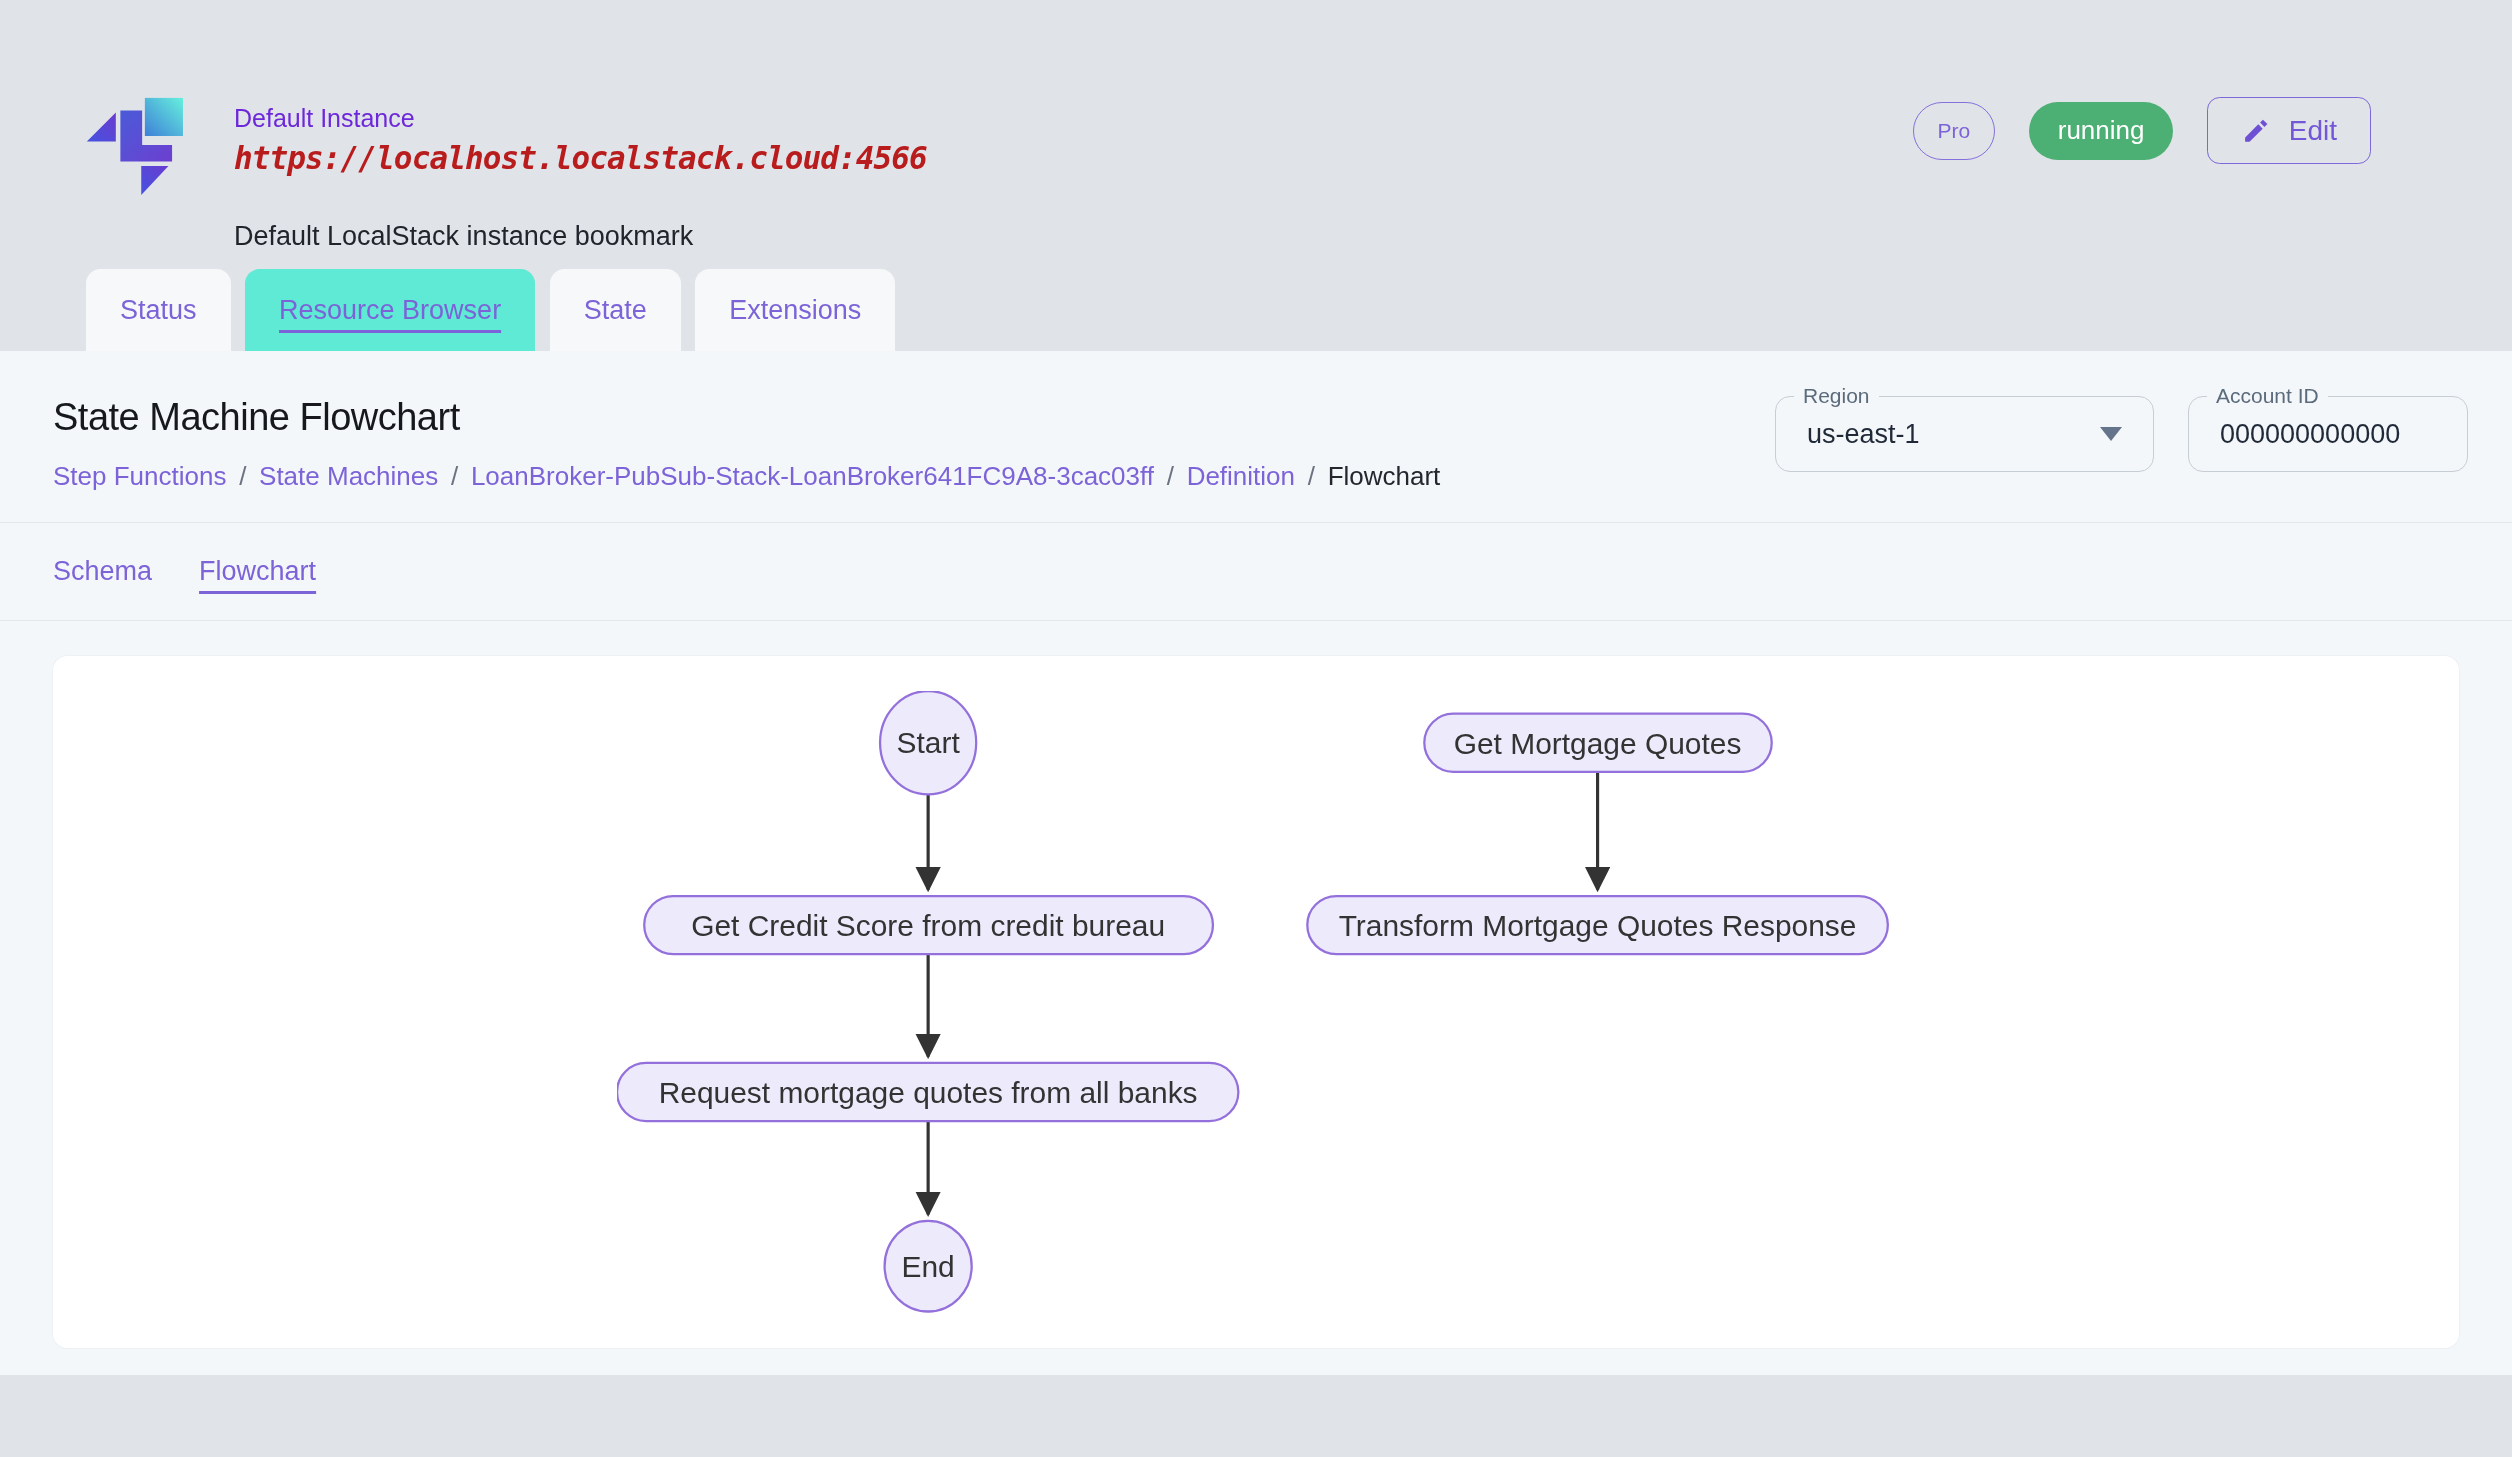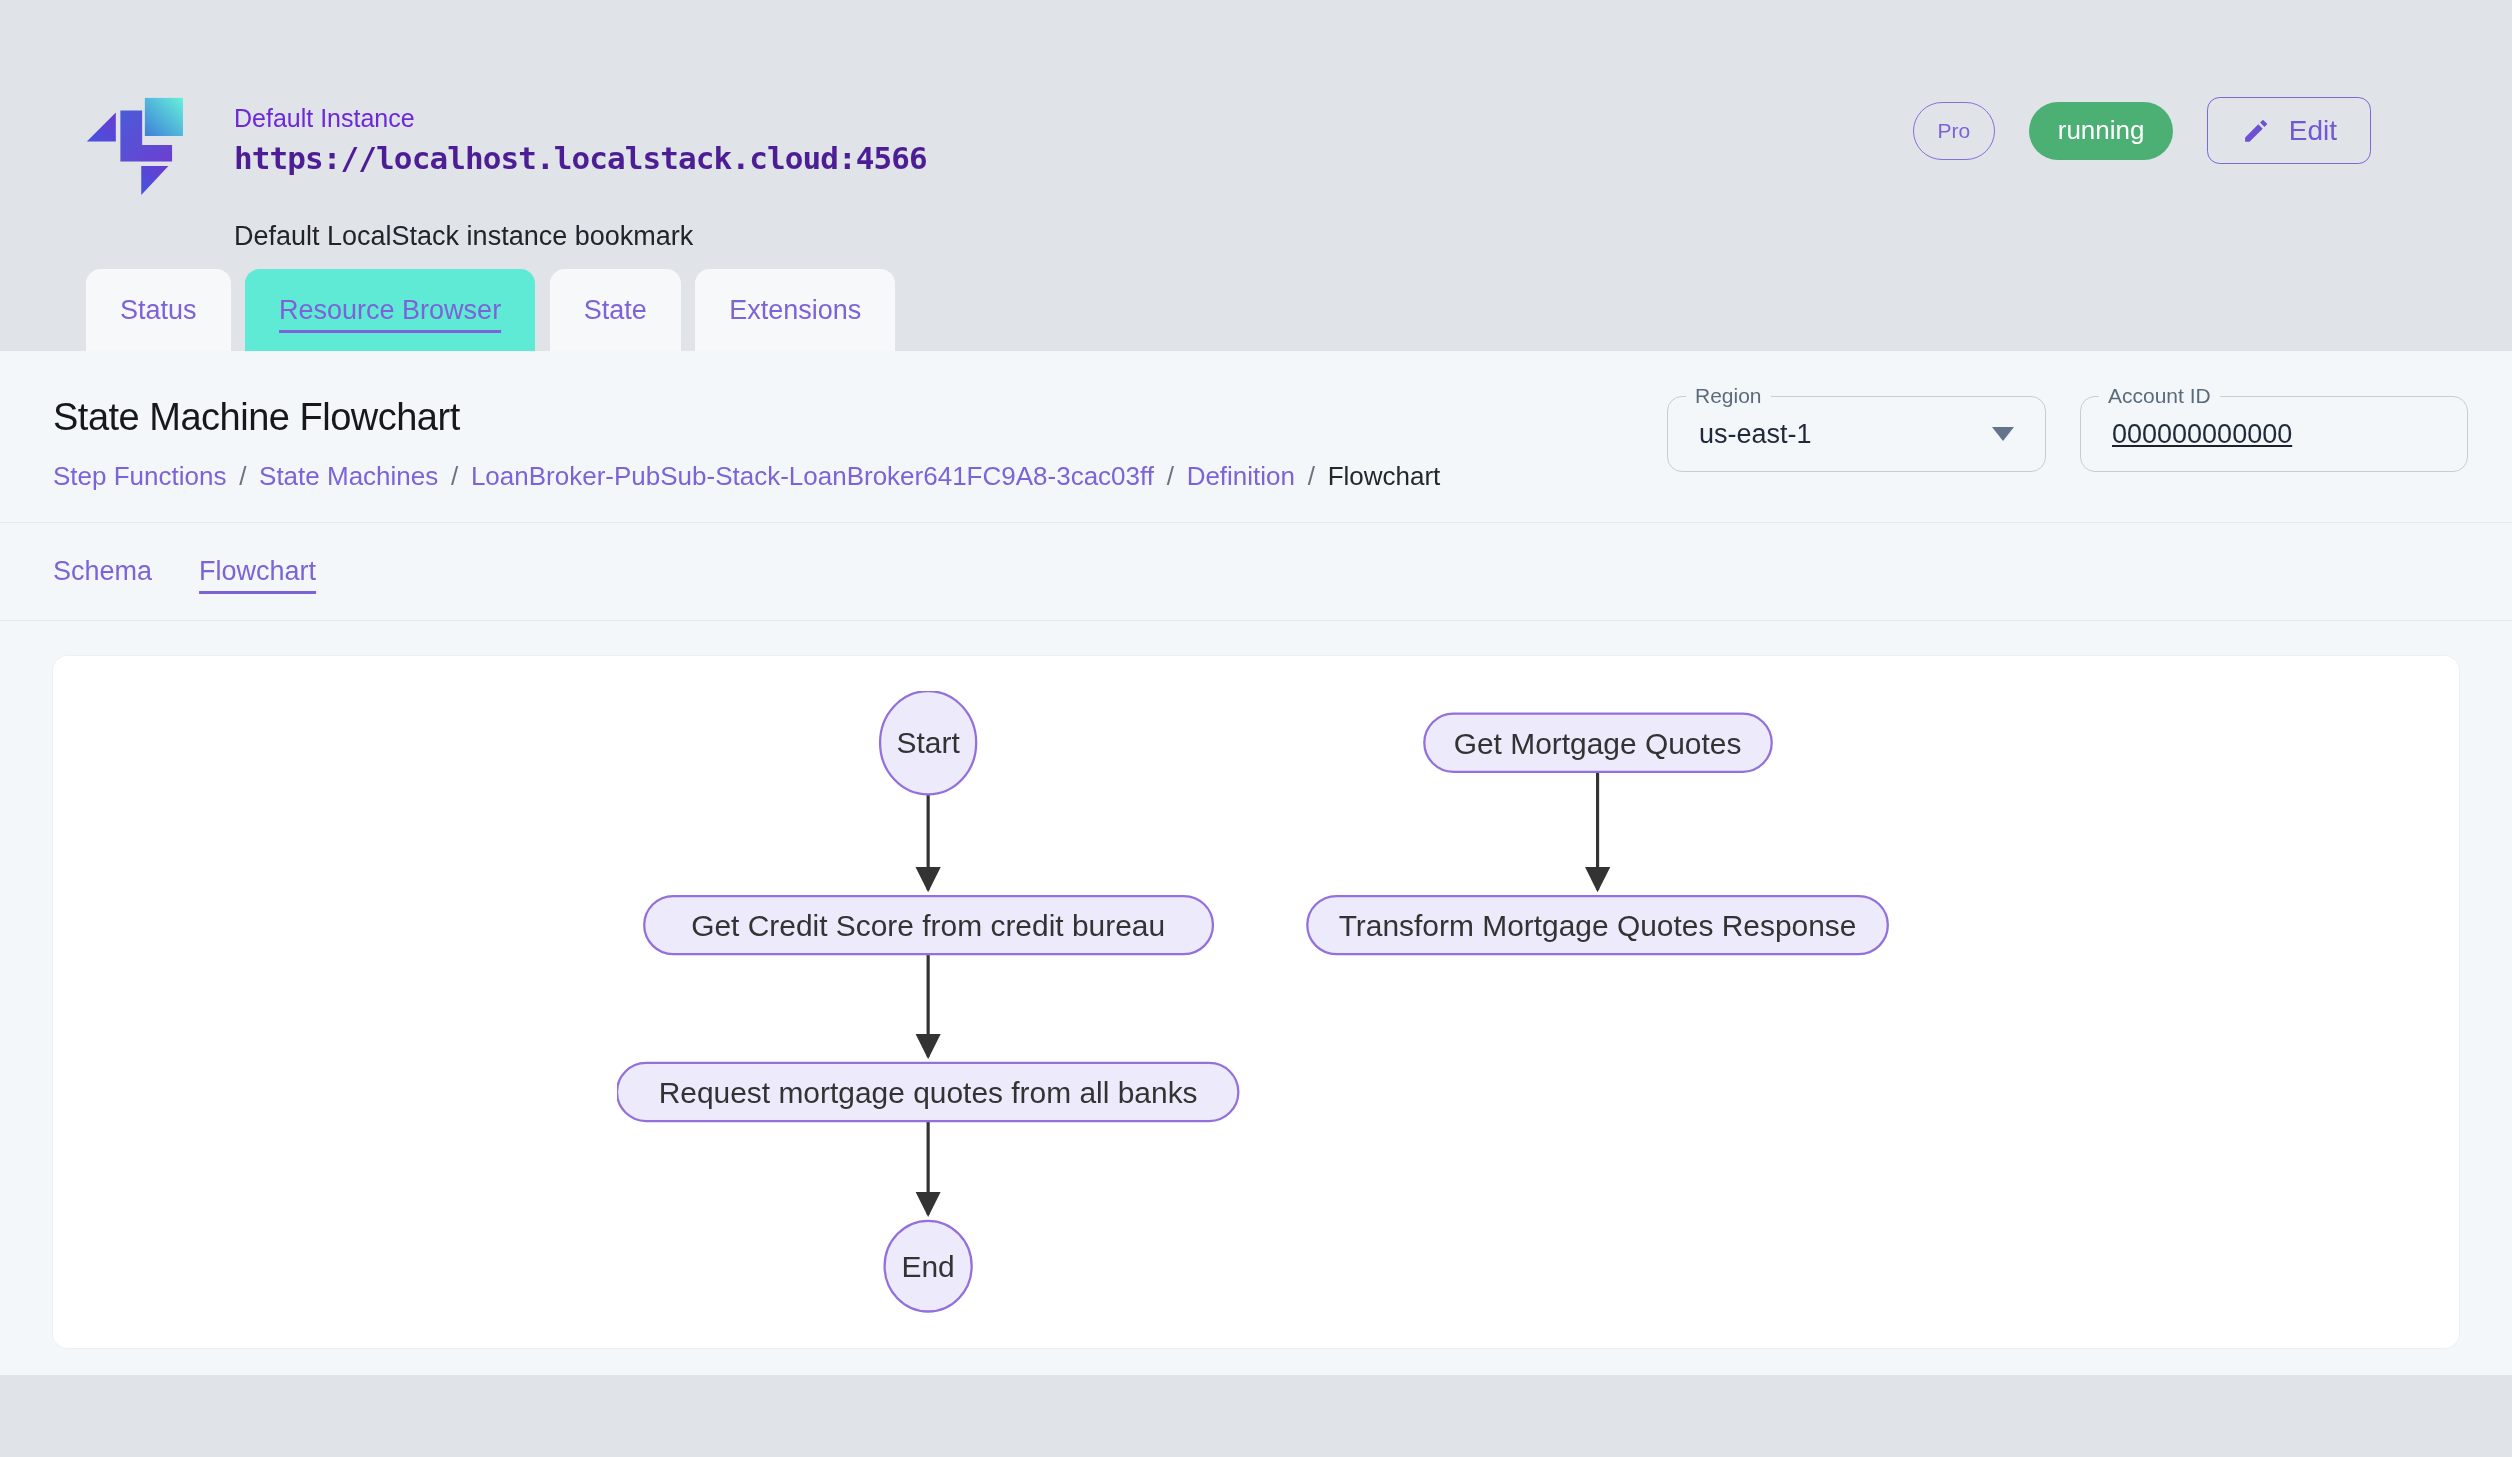--- a/index.html
+++ b/index.html
@@ -11,22 +11,22 @@
     overflow: hidden;
   }
   
   .header { position: relative; height: 351px; background: #e0e3e8; }
   .header-inner { display: flex; align-items: flex-start; padding: 87px 141px 0 85px; }
   .logo { width: 127px; height: 127px; flex: 0 0 auto; }
   .instance-info { margin-left: 22px; padding-top: 12.7px; }
   .instance-label { font-size: 25px; color: #6d28d9; line-height: 36px; }
   .instance-url {
     font-family: "DejaVu Sans Mono", monospace;
-    font-weight: bold; font-size: 31px; color: #4c1d95;
-    line-height: 44px; letter-spacing: -0.9px;
+    font-weight: bold; font-size: 31px; color: #b91c1c;
+    line-height: 44px; letter-spacing: -0.9px; font-style: italic;
   }
   .instance-desc { font-size: 27px; color: #21242b; line-height: 36px; margin-top: 38px; }
   .header-actions { margin-left: auto; display: flex; align-items: flex-start; gap: 34px; padding-top: 14.5px; }
   .badge-pro {
     display: inline-flex; align-items: center; justify-content: center;
     height: 58px; padding: 0 23.6px; border: 1.8px solid #8471dd; border-radius: 31px;
     color: #7c63d8; font-size: 21px; background: transparent;
   }
   .badge-running {
     display: inline-flex; align-items: center; justify-content: center;
@@ -67,21 +67,21 @@
   .field-label {
     position: absolute; top: -14.5px; left: 18px; padding: 0 9px;
     background: #f4f7fa; font-size: 21px; color: #5b6b7c; line-height: 25.4px;
   }
   .field-select { width: 379px; padding: 0 31px; cursor: pointer; justify-content: space-between; }
   .field-select .field-value { font-size: 27px; color: #1f2937; }
   .caret-down {
     width: 0; height: 0; border-left: 11.8px solid transparent; border-right: 11.8px solid transparent;
     border-top: 14.5px solid #64748b;
   }
-  .field-input { width: 388px; text-decoration: underline; }
+  .field-input { width: 280px; }
   .field-input input {
     width: 100%; height: 100%; border: 0; outline: 0; background: transparent;
     font-family: "Liberation Sans", sans-serif; font-size: 27px; color: #1f2937; padding: 0 31px;
   }
   .divider { height: 0.9px; background: #e4e8ec; width: 100%; }
   .subtab-row { display: flex; align-items: center; gap: 47px; height: 97px; padding: 0 53px; }
   .subtab { font-size: 27px; color: #7c63d8; cursor: pointer; }
   .subtab.active {
     text-decoration: underline; text-underline-offset: 11px; text-decoration-thickness: 2.7px;
   }

